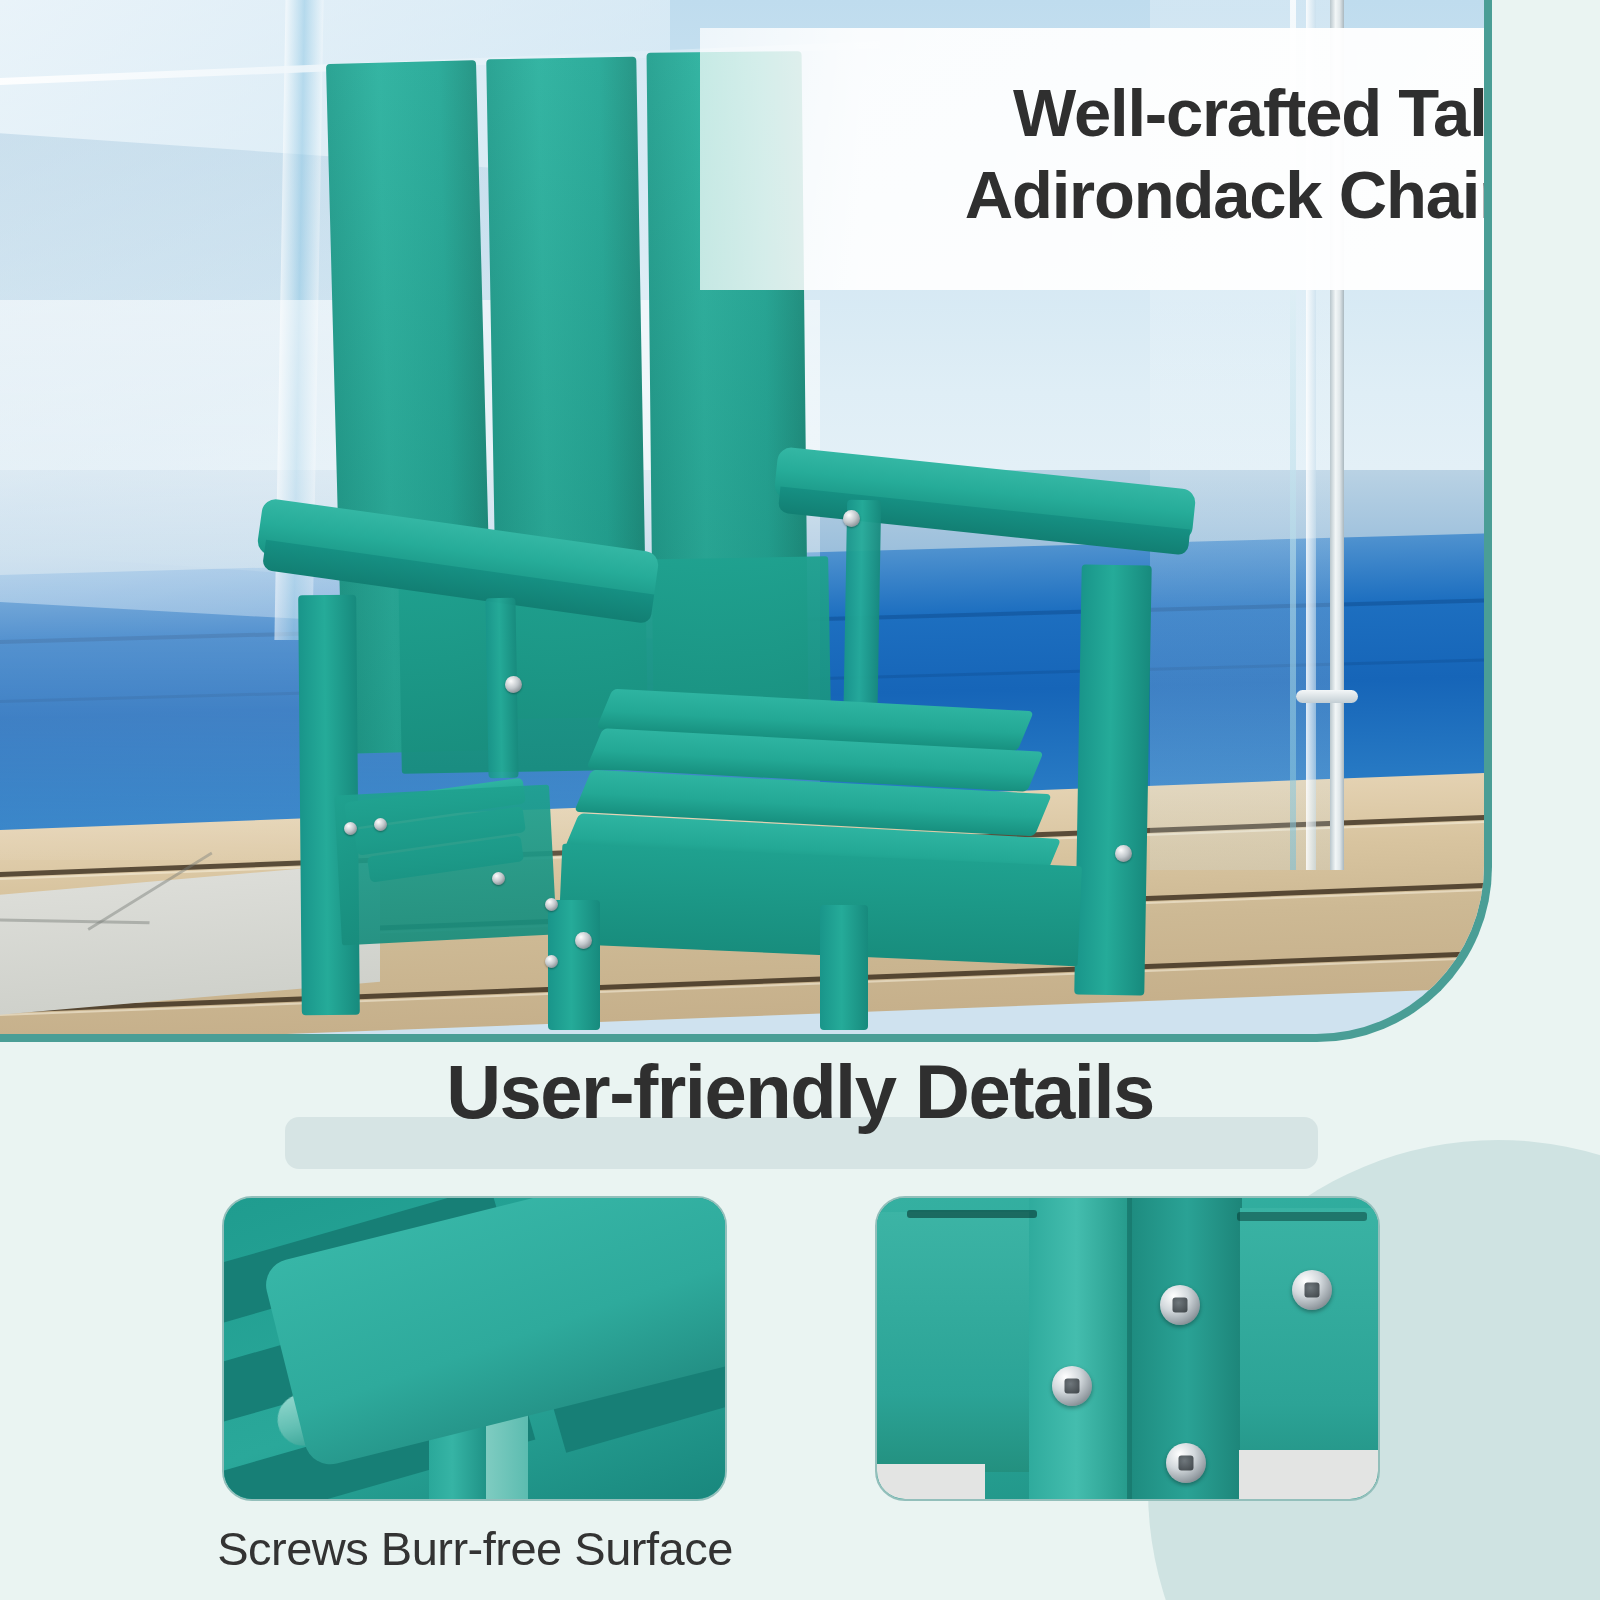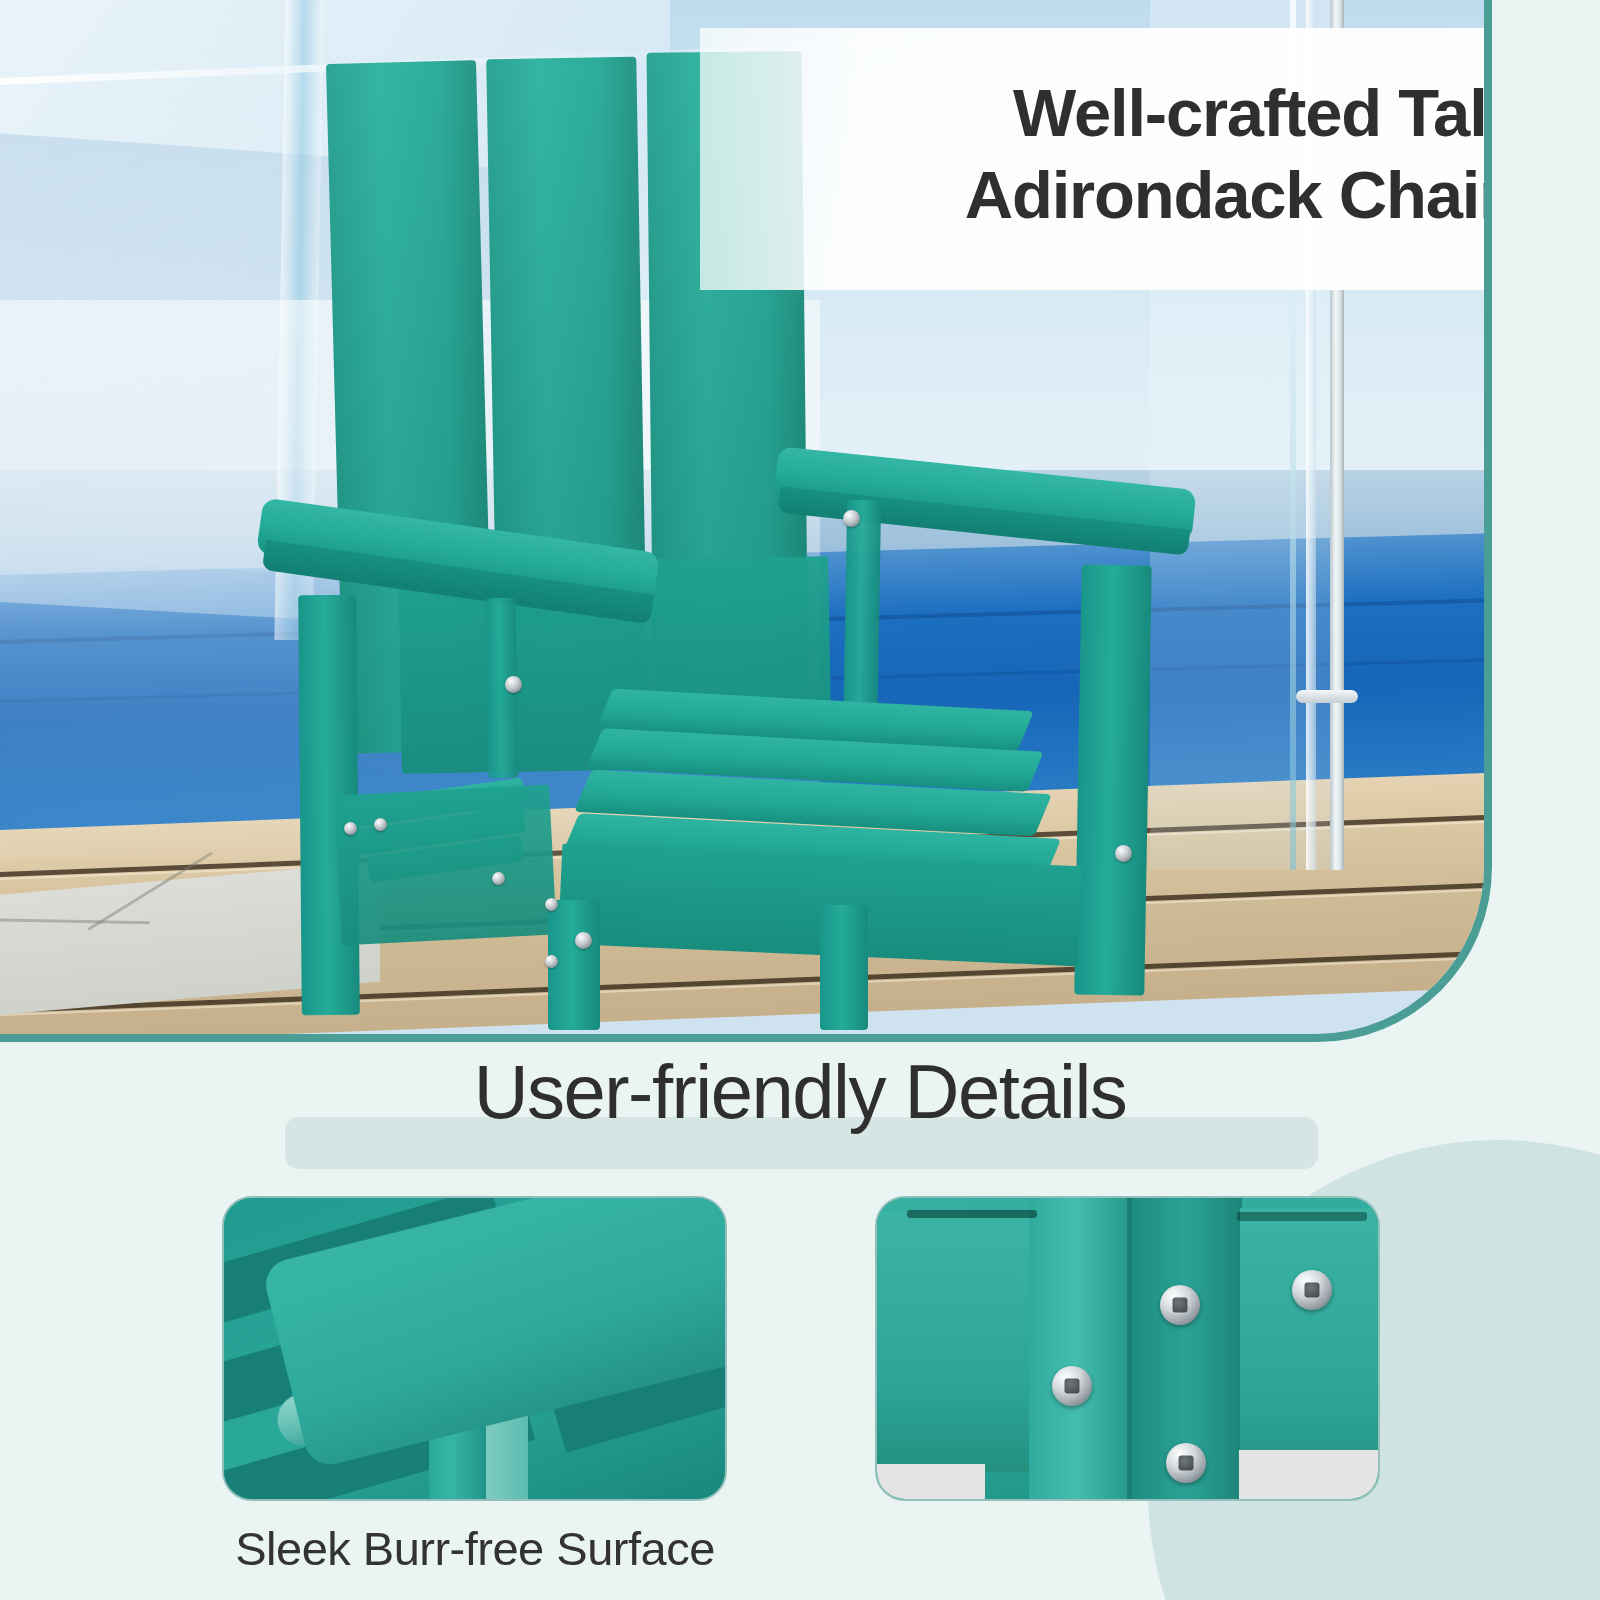--- a/index.html
+++ b/index.html
@@ -164,21 +164,21 @@
     white-space:pre-line;
   }
 
   
   .sec-hl{
     position:absolute;left:285px;top:1117px;width:1033px;height:52px;
     background:#d6e4e4;border-radius:14px;
   }
   .sec-title{
     position:absolute;left:0;top:1048px;width:1600px;text-align:center;
-    font-size:76px;font-weight:normal;letter-spacing:-1.5px;color:#2f2f2f;
+    font-size:76px;font-weight:bold;letter-spacing:-1.5px;color:#2f2f2f;
   }
 
   
   .card{
     position:absolute;top:1196px;width:505px;height:305px;
     border-radius:30px;overflow:hidden;
     border:2px solid #93bfbb;
     box-sizing:border-box;
     background:#2aa396;
   }
@@ -370,15 +370,15 @@
       <div class="rc-darkTop2"></div>
       <div class="rc-whiteL"></div>
       <div class="rc-whiteR"></div>
       <div class="bigscrew" style="left:175px;top:168px;"></div>
       <div class="bigscrew" style="left:283px;top:87px;"></div>
       <div class="bigscrew" style="left:415px;top:72px;"></div>
       <div class="bigscrew" style="left:289px;top:245px;"></div>
     </div>
   </div>
 
-  <div class="cap left">Sleek Burr-free Surface</div>
+  <div class="cap left">Screws Burr-free Surface</div>
 
 </div>
 
 </body></html>

